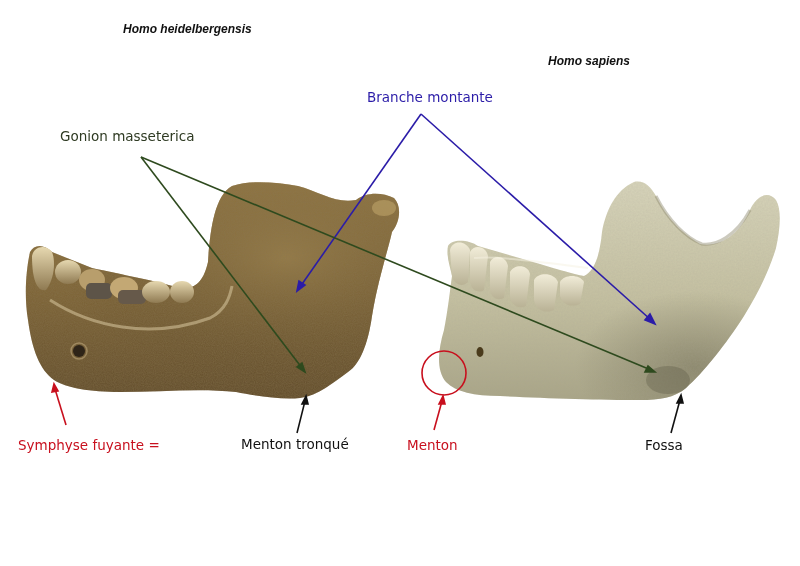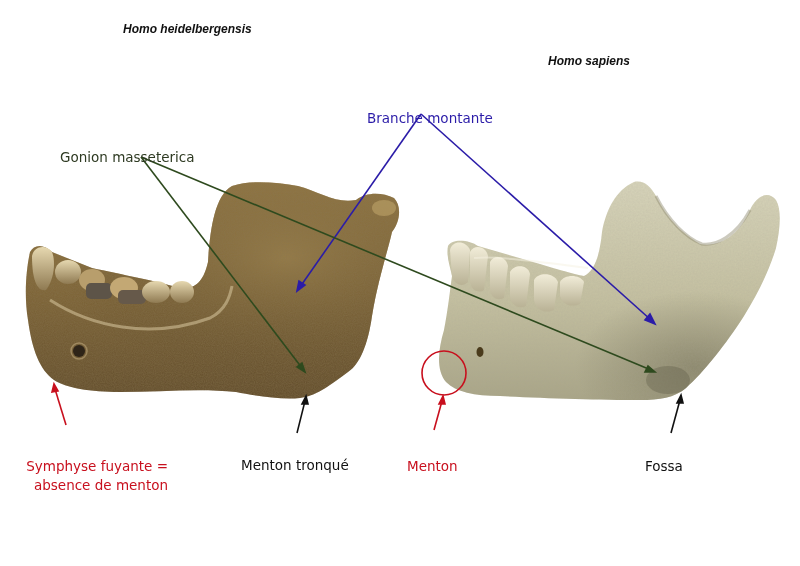--- a/index.html
+++ b/index.html
@@ -23,23 +23,22 @@
       font-size: 12px;
       color: #111111;
       white-space: nowrap;
     }
     .label {
       position: absolute;
       font-family: "DejaVu Sans", "Liberation Sans", sans-serif;
       font-size: 13.5px;
       line-height: 19px;
       white-space: nowrap;
-      margin-top: 21px;
-    }
-    .label.center { text-align: right; }
+    }
+    .label.center { text-align: left; }
     svg.stage {
       position: absolute;
       left: 0;
       top: 0;
       width: 800px;
       height: 566px;
     }
   </style>
 </head>
 <body>
@@ -212,18 +211,17 @@
     <line x1="671" y1="433" x2="680" y2="400"></line>
     <polygon points="681,395 677,403 683,403"></polygon>
   </g>
 </svg>
 
 <div class="label" style="left:367px; top:88px; color:#2b1ca8;">Branche montante</div>
 <div class="label" style="left:60px; top:127px; color:#2e3a22;">Gonion masseterica</div>
 
 <div class="label center" style="left:18px; top:436px; width:150px; color:#c8101e;">
   <div>Symphyse fuyante =</div>
-  <div>absence de menton</div>
 </div>
 
 <div class="label" style="left:241px; top:435px; color:#111111;">Menton tronqué</div>
 <div class="label" style="left:407px; top:436px; color:#c8101e;">Menton</div>
 <div class="label" style="left:645px; top:436px; color:#111111;">Fossa</div>
 
 </body></html>

